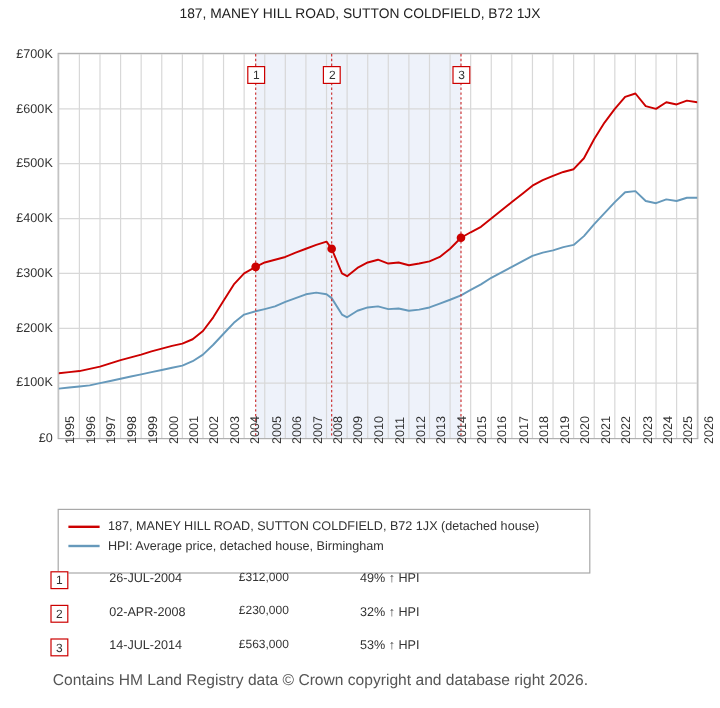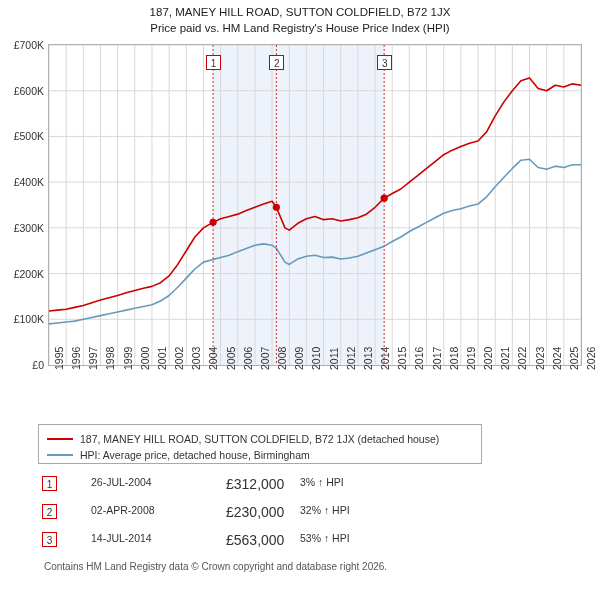--- a/index.html
+++ b/index.html
@@ -71,24 +71,24 @@
     background: #ffffff;
     color: #333333;
     font-size: 10px;
     line-height: 15px;
     text-align: center;
     box-sizing: border-box;
   }
   
   #legend {
     position: absolute;
-    left: 38px;
+    left: 48px;
     top: 424px;
     width: 444px;
-    height: 40px;
+    height: 54px;
     border: 1px solid #a8a8a8;
     box-sizing: border-box;
     background: #ffffff;
     padding: 5px 8px;
   }
   .legend-row {
     display: flex;
     align-items: center;
     height: 15px;
     margin-top: 1px;
@@ -134,53 +134,52 @@
   .sale-date {
     position: absolute;
     left: 49px;
     top: 3px;
     font-size: 10.5px;
     color: #333333;
     text-align: right;
   }
   .sale-price {
     position: absolute;
-    left: 184px;
+    left: 157px;
     top: 3px;
-    font-size: 14px;
+    font-size: 10px;
     color: #333333;
   }
   .sale-hpi {
     position: absolute;
     left: 258px;
     top: 3px;
     font-size: 10.5px;
     color: #333333;
   }
   
   #footer {
     position: absolute;
     left: 44px;
     top: 560px;
     width: 540px;
   }
   .footer-line {
-    font-size: 10px;
+    font-size: 13px;
     color: #555555;
     line-height: 13px;
   }
 </style>
 </head>
 <body>
 
 <div id="root">
 
   <div class="title-block">
     <div class="title-line">187, MANEY HILL ROAD, SUTTON COLDFIELD, B72 1JX</div>
-    <div class="title-line">Price paid vs. HM Land Registry's House Price Index (HPI)</div>
   </div>
 
   <div id="plot">
     <svg id="chart-svg" width="532" height="320" viewBox="0 0 532 320">
         <rect x="164.06193548387003" y="0" width="171.09806451612948" height="320" fill="#eef2fa"></rect>
         <line x1="0" y1="274.2857142857143" x2="532" y2="274.2857142857143" stroke="#d8d8d8" stroke-width="1"></line>
         <line x1="0" y1="228.57142857142858" x2="532" y2="228.57142857142858" stroke="#d8d8d8" stroke-width="1"></line>
         <line x1="0" y1="182.85714285714286" x2="532" y2="182.85714285714286" stroke="#d8d8d8" stroke-width="1"></line>
         <line x1="0" y1="137.14285714285717" x2="532" y2="137.14285714285717" stroke="#d8d8d8" stroke-width="1"></line>
         <line x1="0" y1="91.42857142857142" x2="532" y2="91.42857142857142" stroke="#d8d8d8" stroke-width="1"></line>
@@ -286,21 +285,21 @@
         <span class="legend-swatch" style="border-top-color: rgb(102, 153, 187);"></span>
         <span class="legend-text">HPI: Average price, detached house, Birmingham</span>
       </div>
     </div>
 
   <div id="sales">
       <div class="sale-row">
         <div class="sale-num">1</div>
         <div class="sale-date">26-JUL-2004</div>
         <div class="sale-price">£312,000</div>
-        <div class="sale-hpi">3% ↑ HPI</div>
+        <div class="sale-hpi">49% ↑ HPI</div>
       </div>
       <div class="sale-row">
         <div class="sale-num">2</div>
         <div class="sale-date">02-APR-2008</div>
         <div class="sale-price">£230,000</div>
         <div class="sale-hpi">32% ↑ HPI</div>
       </div>
       <div class="sale-row">
         <div class="sale-num">3</div>
         <div class="sale-date">14-JUL-2014</div>

